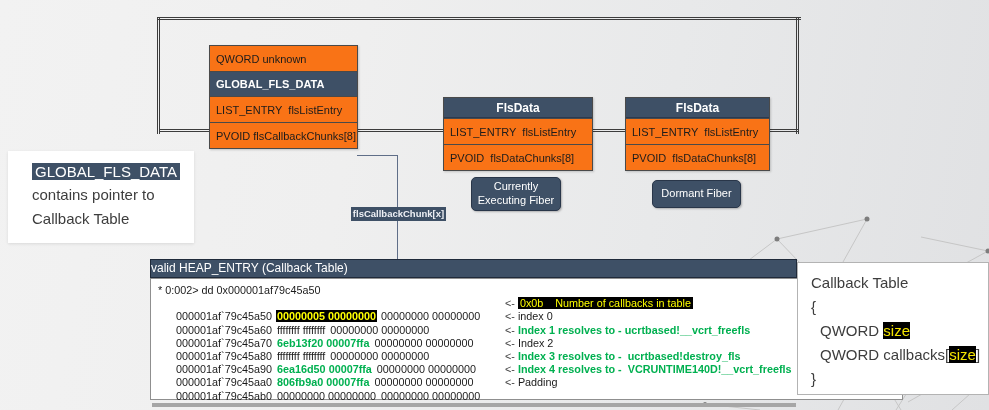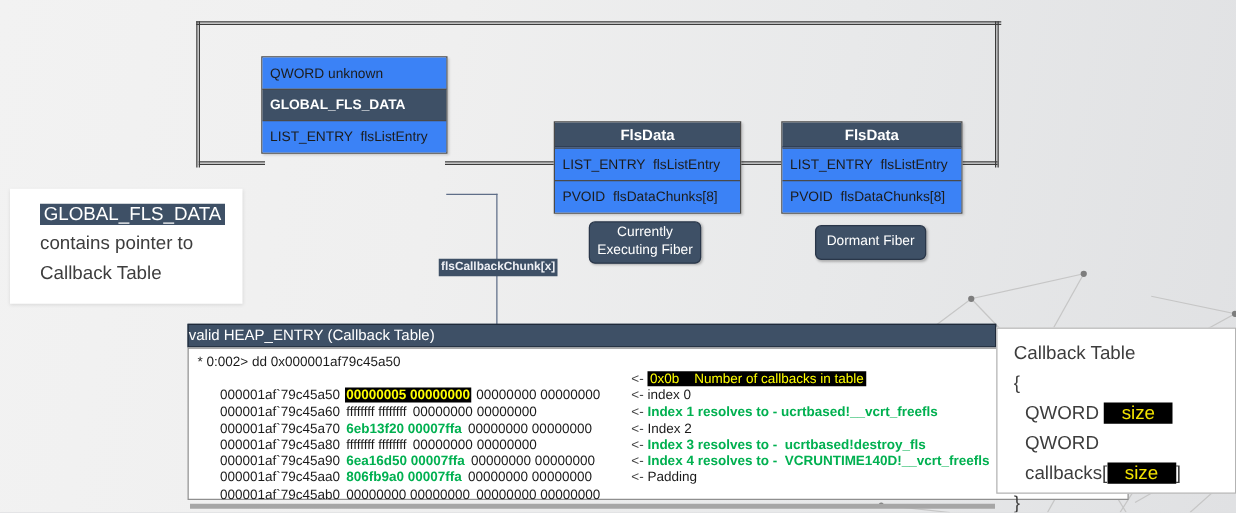--- a/index.html
+++ b/index.html
@@ -11,21 +11,21 @@
   }
   svg.bg { position:absolute; left:0; top:0; pointer-events:none; }
 
   
   .dl-h { position:absolute; height:3px; border-top:1px solid #3c3c3c; border-bottom:1px solid #3c3c3c; }
   .dl-v { position:absolute; width:3px; border-left:1px solid #3c3c3c; border-right:1px solid #3c3c3c; }
 
   
   .sbox { position:absolute; border:1px solid #4a4a4a; background:#f4f4f4; box-shadow:1px 1px 2px rgba(0,0,0,0.18); }
   .sbox .hdr { background:#3e5066; color:#fff; font-weight:bold; font-size:12px; text-align:center; line-height:20px; height:20px; border-bottom:1px solid #2c3a50; }
-  .srow { display:flex; align-items:center; padding-left:6px; font-size:11px; color:#1c1c1c; background:#3b82f6; border-top:1px solid #4a4a4a; white-space:pre; }
+  .srow { display:flex; align-items:center; padding-left:6px; font-size:11px; color:#1c1c1c; background:#f97316; border-top:1px solid #4a4a4a; white-space:pre; }
   .srow:first-of-type { border-top:none; }
   .srow.dark { background:#3e5066; color:#fff; font-weight:bold; }
 
   .fiber-btn { position:absolute; background:#3e5066; border:1px solid #293649; border-radius:5px; color:#fff;
     font-size:11px; display:flex; align-items:center; justify-content:center; text-align:center; line-height:1.25;
     box-shadow:1px 1px 2px rgba(0,0,0,0.25); }
 
   .conn { position:absolute; }
   .chunk-label { position:absolute; left:351px; top:207px; width:95px; height:14px; background:#3e5066; color:#eef0f5;
     font-size:9.5px; font-weight:bold; text-align:center; line-height:14px; }
@@ -45,21 +45,21 @@
   .hex.hl { background:#000; color:#ffff00; font-weight:bold; }
   .ann-wrap { position:absolute; left:347px; top:0; white-space:pre; }
   .arrow { color:#3f3f3f; }
   .ann.hl { background:#000; color:#ffff00; font-weight:normal; padding:0 2px; }
   .ann.green { color:#00b050; font-weight:bold; }
   .shadow-bar { position:absolute; left:152px; top:403px; width:644px; height:4px; background:#a6a6a6; }
 
   .cstruct { position:absolute; left:797px; top:262px; width:192px; height:133px; background:#fff;
     border:1px solid #b3b3b3; padding:8px 0 0 13px; font-size:15px; color:#3d3d3d; line-height:1.6; }
   .cstruct .field { padding-left:9px; }
-  .hl-black { background:#000; color:#f4e400; padding:0 14px; }
+  .hl-black { background:#000; color:#f4e400; padding:0 0; }
 </style>
 </head>
 <body>
 
 <div id="stage">
 
   <svg class="bg" width="989" height="410" viewBox="0 0 989 410">
     <g stroke="#c6c6c6" stroke-width="1" fill="none">
       <polyline points="745,263 777,239 867,219"></polyline>
       <line x1="867" y1="219" x2="843" y2="262"></line>
@@ -91,20 +91,21 @@
   <div class="dl-h" style="left:768px; top:129px; width:30px;"></div>
 
   <div class="conn" style="left:357px; top:155px; width:41px; border-top:1.5px solid #5f6e88;"></div>
   <div class="conn" style="left:397px; top:155px; height:105px; border-left:1.5px solid #5f6e88;"></div>
   <div class="chunk-label">flsCallbackChunk[x]</div>
 
   <div class="sbox" style="left:209px; top:45px; width:149px;">
     <div class="srow" style="height:25px;">QWORD unknown</div>
     <div class="srow dark" style="height:25px;">GLOBAL_FLS_DATA</div>
     <div class="srow" style="height:26px;">LIST_ENTRY  flsListEntry</div>
+    <div class="srow" style="height:26px;">PVOID flsCallbackChunks[8]</div>
   </div>
 
   <div class="sbox" style="left:443px; top:97px; width:150px;">
     <div class="hdr">FlsData</div>
     <div class="srow" style="height:26px;">LIST_ENTRY  flsListEntry</div>
     <div class="srow" style="height:26px;">PVOID  flsDataChunks[8]</div>
   </div>
 
   <div class="sbox" style="left:625px; top:97px; width:145px;">
     <div class="hdr">FlsData</div>

